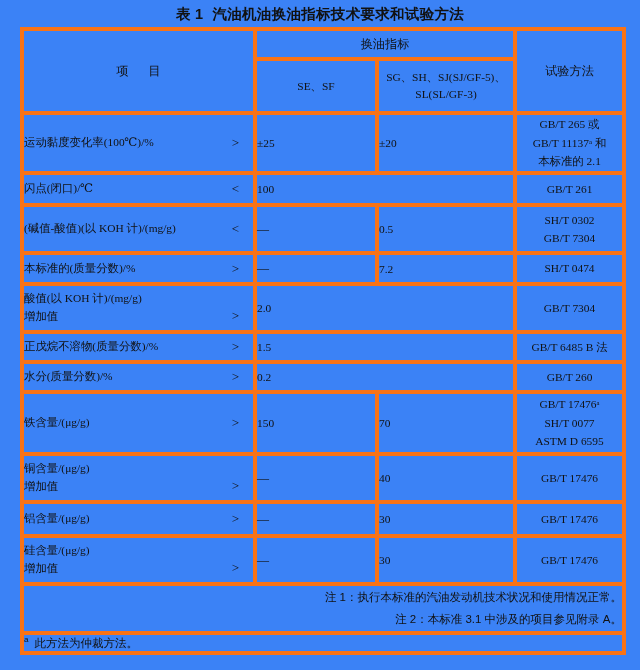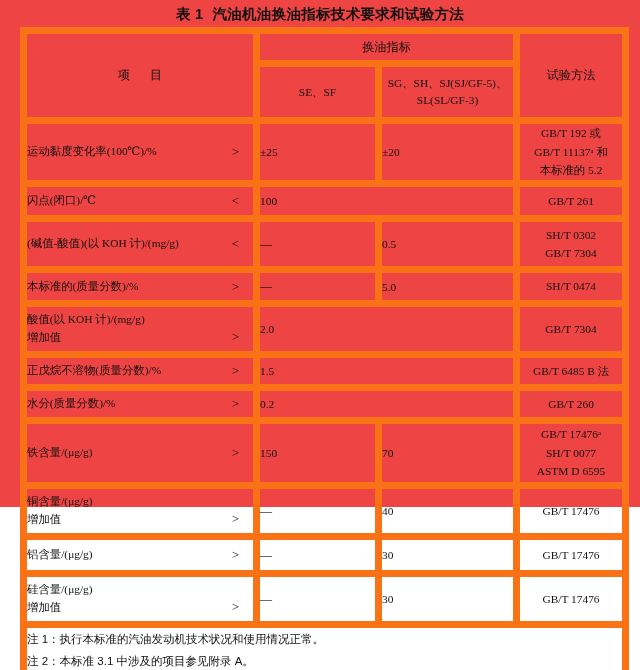--- a/index.html
+++ b/index.html
@@ -11,22 +11,22 @@
     width: 640px;
     height: 670px;
     font-family: "Liberation Serif", "DejaVu Serif", serif;
     color: #111111;
     overflow: hidden;
     position: relative;
   }
   .page {
     position: absolute;
     left: 0; top: 0;
-    width: 640px; height: 507px;
-    background: #ef4444;
+    width: 640px; height: 670px;
+    background: #3b82f6;
   }
   .table-title {
     position: absolute;
     left: 0; top: 5px;
     width: 640px;
     text-align: center;
     font-size: 14.5px;
     font-weight: bold;
     letter-spacing: 0.3px;
     font-family: "Liberation Sans", "DejaVu Sans", sans-serif;
@@ -39,21 +39,21 @@
     top: 27px;
     width: 602px;
   }
   table.spec {
     border-collapse: collapse;
     width: 602px;
     table-layout: fixed;
     font-size: 11.3px;
   }
   table.spec td, table.spec th {
-    border: 7px solid #f97316;
+    border: 4px solid #f97316;
     padding: 0;
     vertical-align: middle;
     font-weight: normal;
     margin-top: 44px;
   }
   .c-item  { width: 233px; }
   .c-se    { width: 122px; }
   .c-sg    { width: 138px; }
   .c-test  { width: 109px; }
 
@@ -102,21 +102,21 @@
     font-size: 11.4px;
     line-height: 1.62;
     padding: 3px 2px;
   }
   .notes-cell {
     padding: 7px 0 7px 26px;
     font-size: 11.5px;
     line-height: 1.95;
     font-family: "Liberation Sans", "DejaVu Sans", sans-serif;
   }
-  .note-line { white-space: nowrap; }
+  .note-line { white-space: nowrap; text-align: right; }
   .fn-cell {
     padding: 6px 0 6px 26px;
     font-size: 11.5px;
     font-family: "Liberation Sans", "DejaVu Sans", sans-serif;
   }
   .fn-mark {
     font-size: 8px;
     vertical-align: super;
     margin-right: 6px;
   }
@@ -158,23 +158,23 @@
       <tbody>
 
         <tr>
           <td class="item-cell" style="height:56px">
             <span>运动黏度变化率(100℃)/%</span>
             <span class="op mid">&gt;</span>
           </td>
           <td class="val">±25</td>
           <td class="val">±20</td>
           <td class="meth">
-            <div>GB/T 192 或</div>
+            <div>GB/T 265 或</div>
             <div>GB/T 11137ᵃ 和</div>
-            <div>本标准的 5.2</div>
+            <div>本标准的 2.1</div>
           </td>
         </tr>
 
         <tr>
           <td class="item-cell" style="height:28px">
             <span>闪点(闭口)/℃</span>
             <span class="op mid">&lt;</span>
           </td>
           <td class="val" colspan="2">100</td>
           <td class="meth">GB/T 261</td>
@@ -192,21 +192,21 @@
             <div>GB/T 7304</div>
           </td>
         </tr>
 
         <tr>
           <td class="item-cell" style="height:27px">
             <span>本标准的(质量分数)/%</span>
             <span class="op mid">&gt;</span>
           </td>
           <td class="val dash">—</td>
-          <td class="val">5.0</td>
+          <td class="val">7.2</td>
           <td class="meth">SH/T 0474</td>
         </tr>
 
         <tr>
           <td class="item-cell" style="height:44px">
             <div>酸值(以 KOH 计)/(mg/g)</div>
             <div>增加值</div>
             <span class="op">&gt;</span>
           </td>
           <td class="val" colspan="2">2.0</td>

